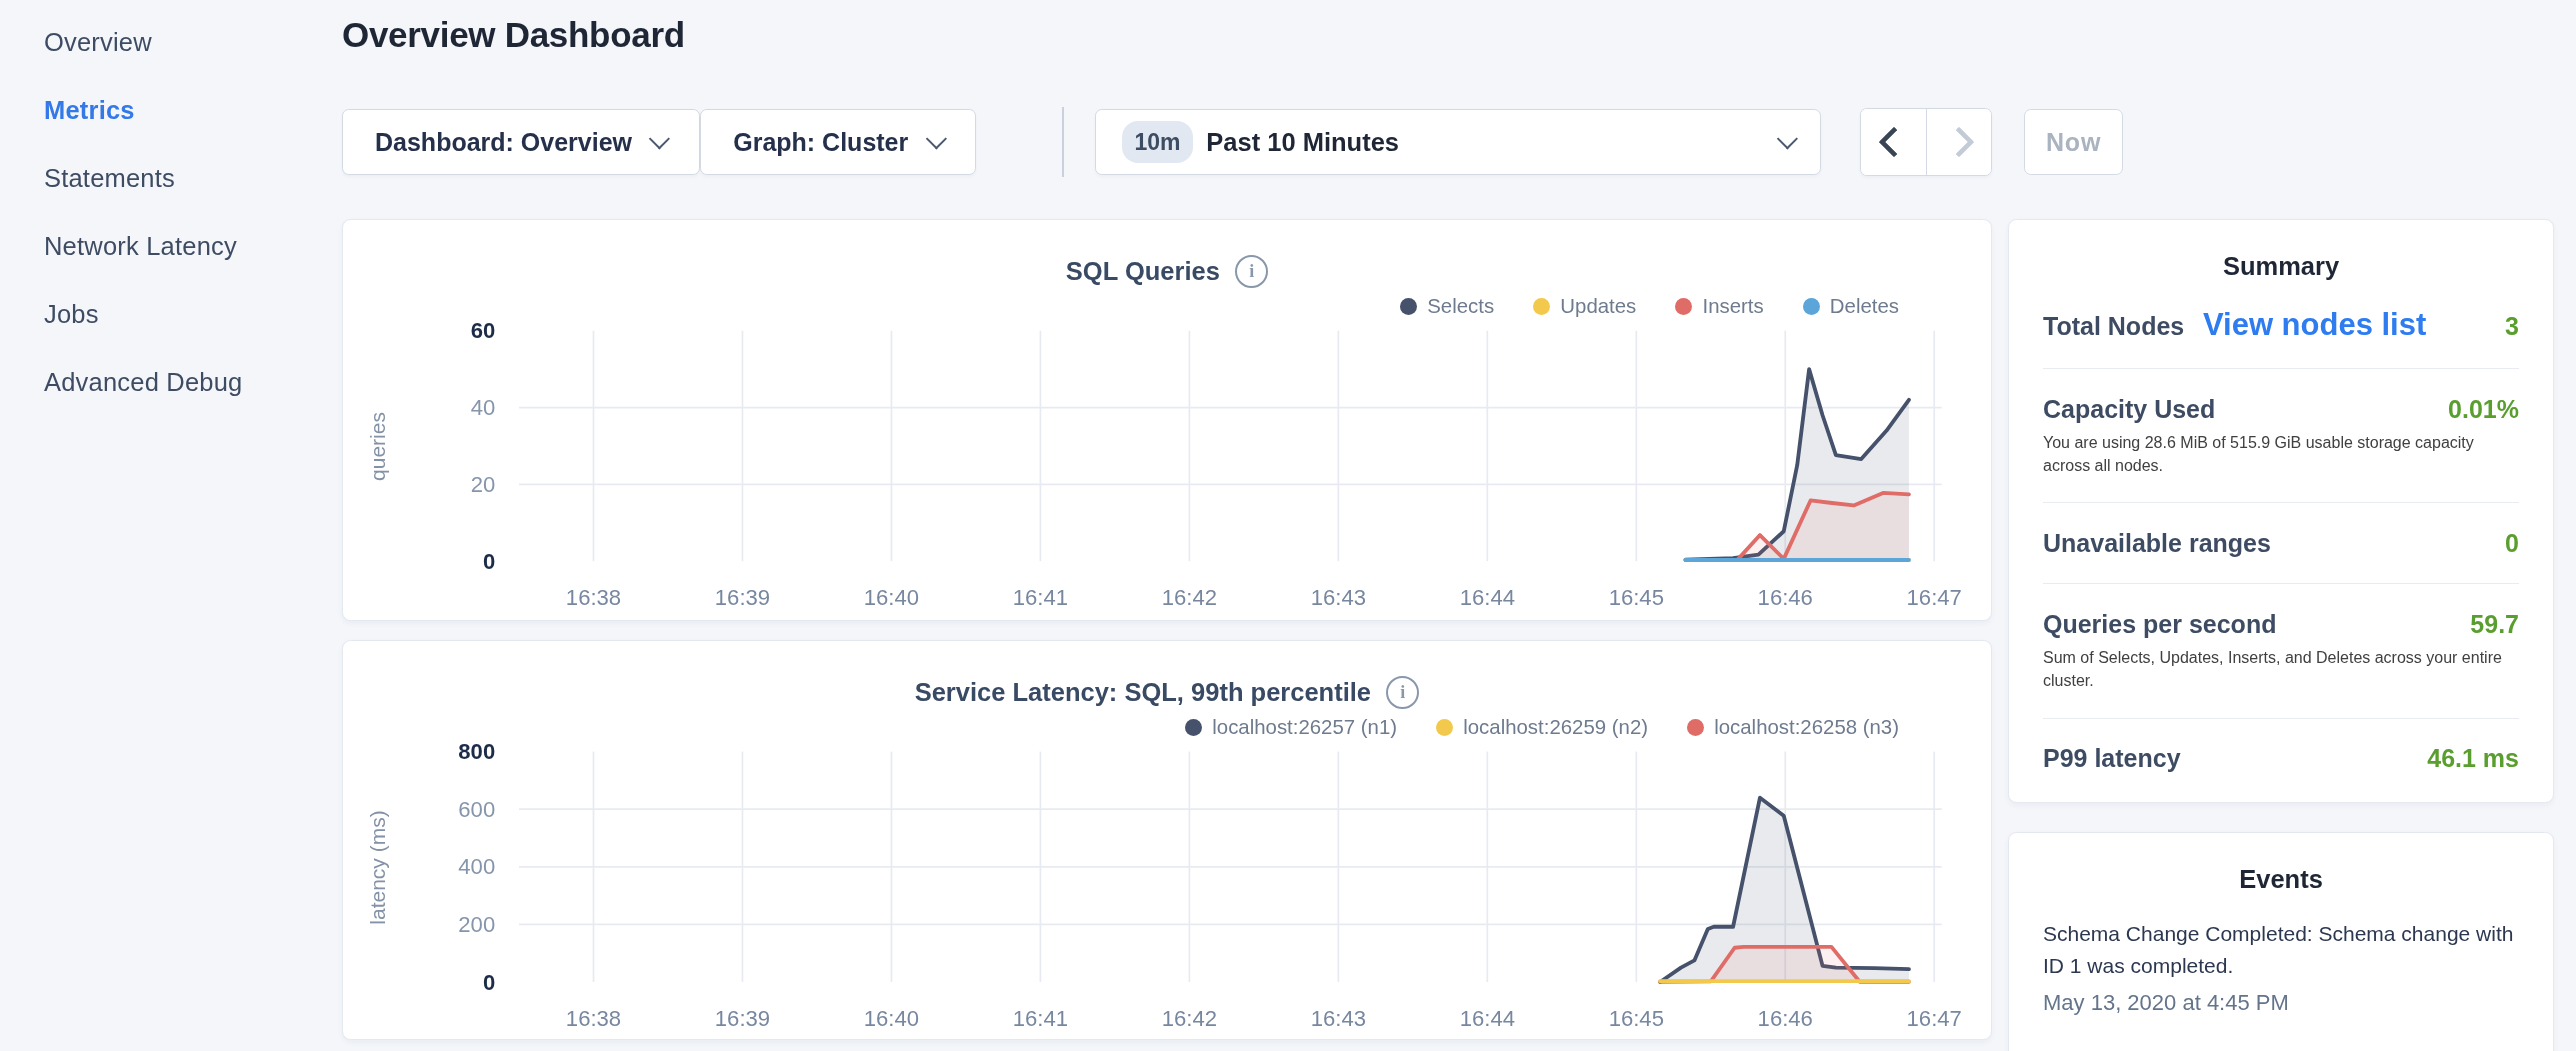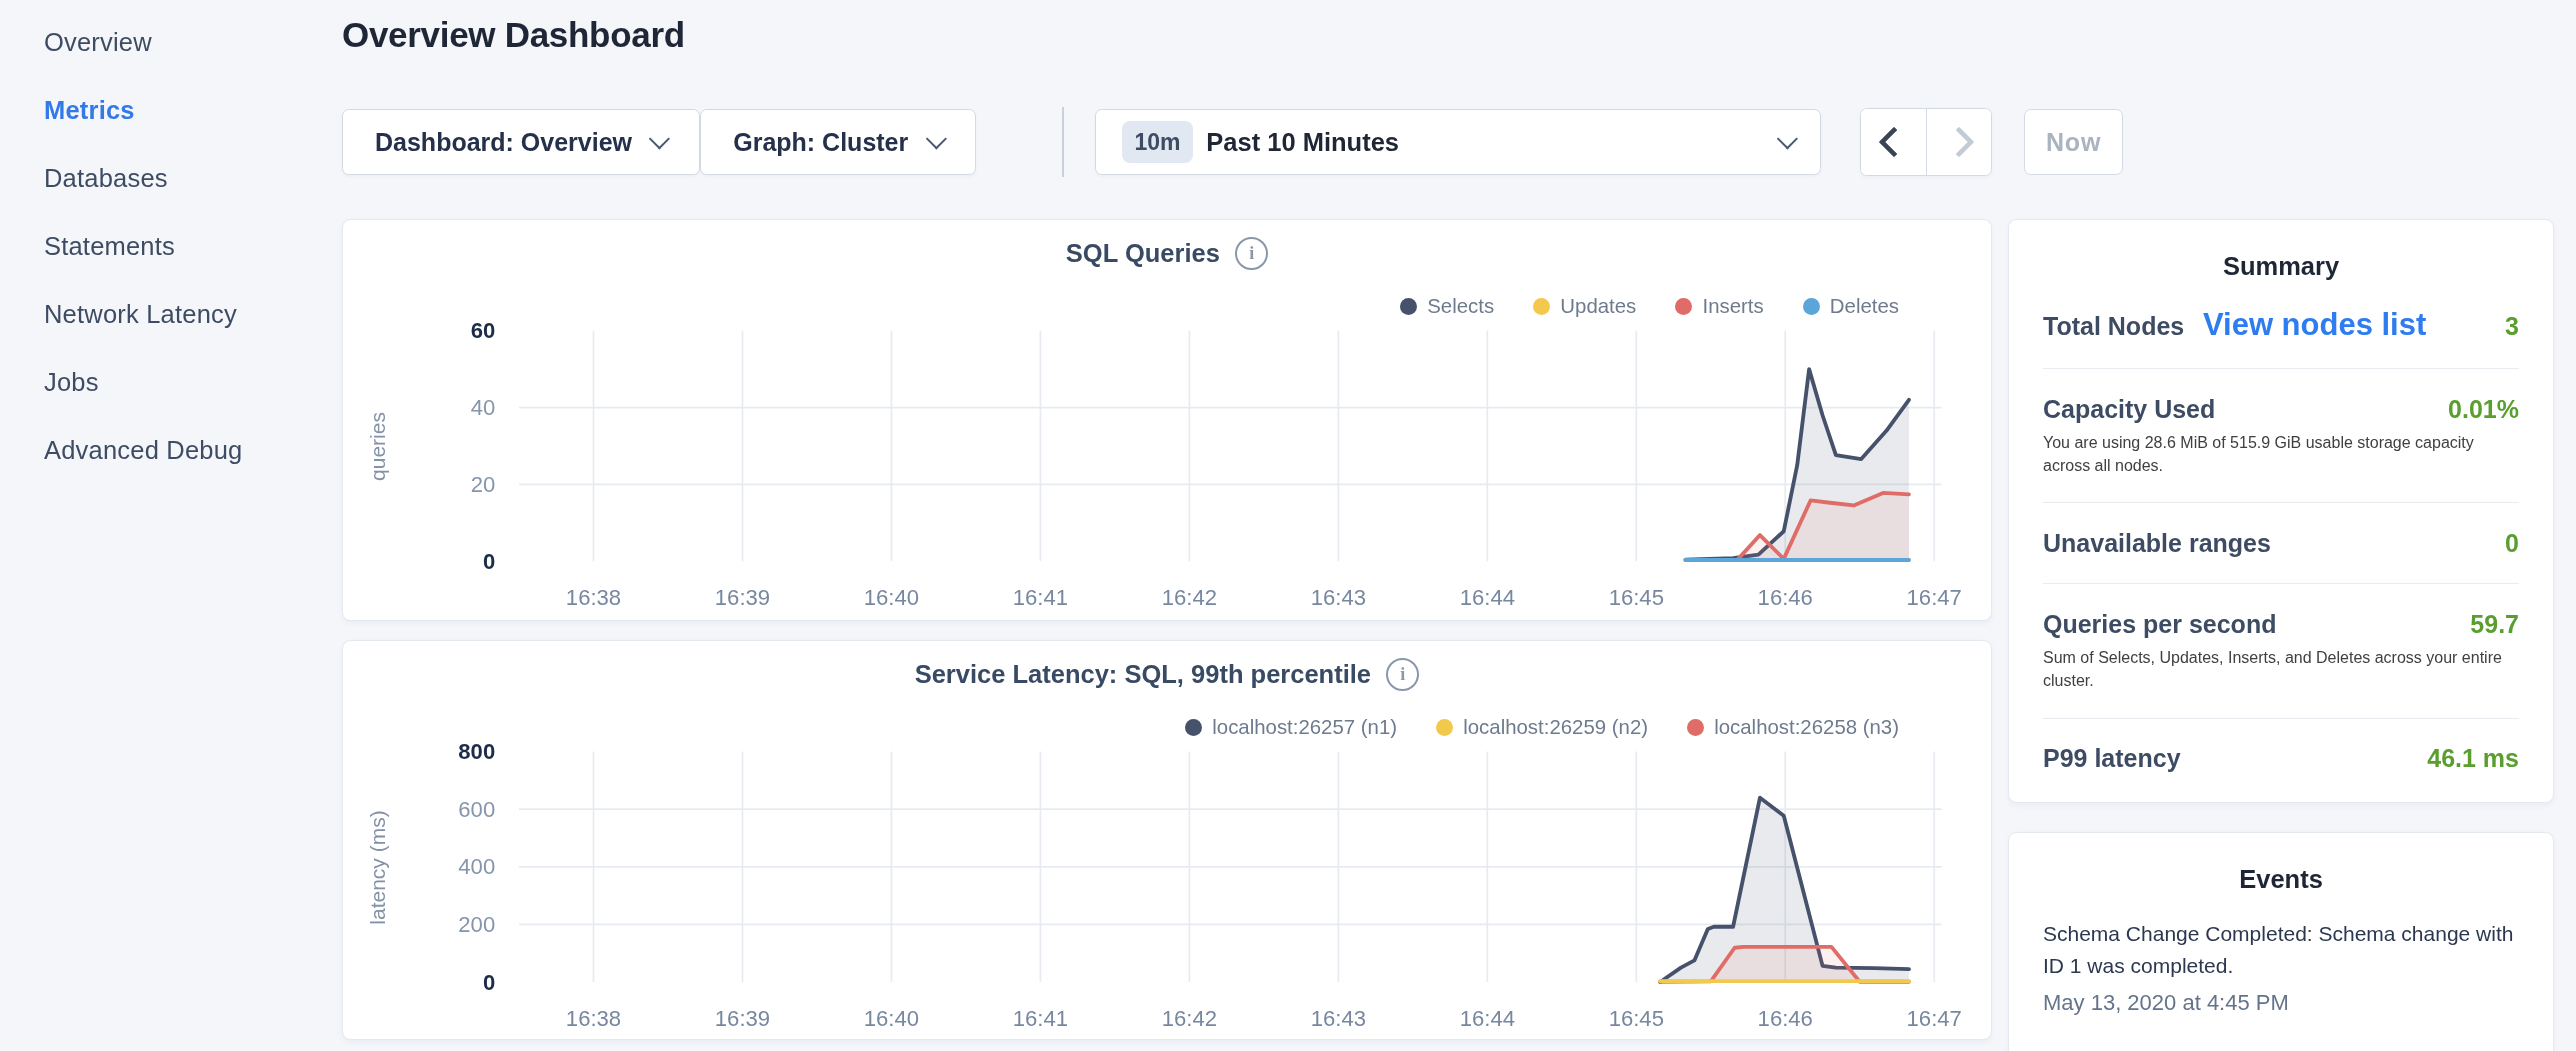--- a/index.html
+++ b/index.html
@@ -18,42 +18,42 @@
   
   .controls{position:absolute;left:342px;top:109px;height:66px;display:flex;align-items:center;}
   .ctrl-btn{display:flex;align-items:center;gap:20.4px;background:#fff;border:1.7px solid #d4dae4;
     border-radius:6.8px;height:66px;padding:0 32px;font-family:inherit;font-size:25px;font-weight:700;
     color:#25304a;cursor:pointer;box-shadow:0 1.7px 2.6px rgba(60,75,100,.04);}
   .chev{width:12.8px;height:12.8px;border-right:2.6px solid #4a5871;border-bottom:2.6px solid #4a5871;
     transform:rotate(45deg) translate(-2.6px,-2.6px);}
   .vdiv{width:1.7px;height:70px;background:#c9d1dd;margin-left:43px;margin-right:31px;}
   .time-select{display:flex;align-items:center;background:#fff;border:1.7px solid #d4dae4;border-radius:6.8px;
     height:66px;width:726px;padding:0 25.5px;font-family:inherit;cursor:pointer;box-shadow:0 1.7px 2.6px rgba(60,75,100,.04);}
-  .time-badge{background:#e2e8f2;border-radius:8px;padding:7.7px 12.8px;font-size:23px;font-weight:700;color:#3e4c63;}
+  .time-badge{background:#e2e8f2;border-radius:16px;padding:7.7px 12.8px;font-size:23px;font-weight:700;color:#3e4c63;}
   .time-label{margin-left:13px;font-size:25.5px;font-weight:700;color:#1f2736;}
   .time-select .chev{margin-left:auto;border-color:#4a5871;border-width:2.1px;}
   .pager{display:flex;margin-left:39px;border:1.7px solid #d4dae4;border-radius:6.8px;background:#fff;
     height:66px;overflow:hidden;box-shadow:0 1.7px 2.6px rgba(60,75,100,.04);}
   .pager button{width:65px;height:66px;background:#fff;border:none;cursor:pointer;display:flex;
     align-items:center;justify-content:center;}
   .pager button + button{border-left:1.7px solid #d4dae4;}
   .arr{width:17px;height:17px;}
   .arr-l{border-left:5.1px solid #394455;border-bottom:5.1px solid #394455;transform:rotate(45deg);border-radius:1.7px;}
   .arr-r{border-right:5.1px solid #c3cbd7;border-top:5.1px solid #c3cbd7;transform:rotate(45deg);border-radius:1.7px;}
   .now-btn{margin-left:32px;width:99px;height:66px;background:#fff;border:1.7px solid #d4dae4;border-radius:6.8px;
     font-family:inherit;font-size:25px;font-weight:700;color:#aab3c0;letter-spacing:0.9px;cursor:pointer;}
 
   
   .card{position:absolute;background:#fff;border:1.7px solid #e4e8ef;border-radius:8.5px;
     box-shadow:0 2.6px 5.1px rgba(60,75,100,.05);}
   .chart-card{left:342px;width:1648px;}
   #chart-card-0{top:219px;height:400px;}
   #chart-card-1{top:640px;height:398px;}
 
-  .chart-title-row{position:absolute;left:0;right:0;top:17px;display:flex;justify-content:center;
+  .chart-title-row{position:absolute;left:0;right:0;top:35px;display:flex;justify-content:center;
     align-items:center;gap:15.3px;}
   .chart-title{font-size:25.5px;font-weight:700;color:#394a64;}
   .info-icon{width:29px;height:29px;border:2.1px solid #8997ab;border-radius:50%;color:#8997ab;
     display:flex;align-items:center;justify-content:center;font-size:18px;font-weight:700;
     font-family:"Liberation Serif",serif;cursor:pointer;}
   .legend{position:absolute;right:92px;top:75px;display:flex;gap:39px;align-items:center;}
   .legend-item{display:flex;align-items:center;gap:10.2px;font-size:20.4px;color:#6e7b8e;}
   .legend-dot{width:17px;height:17px;border-radius:50%;}
   .ylab{position:absolute;width:272px;height:27px;text-align:center;font-size:21px;color:#8392a6;
     transform:rotate(-90deg);left:-100px;top:213px;}
@@ -79,21 +79,20 @@
   .event-time{margin-top:8.5px;font-size:22px;color:#64748b;}
 </style>
 </head>
 <body>
 
 <div id="app">
 
   <nav class="sidebar" id="sidebar">
       <div class="sidebar-item">Overview</div>
       <div class="sidebar-item active">Metrics</div>
-      <div class="sidebar-item">Databases</div>
       <div class="sidebar-item">Statements</div>
       <div class="sidebar-item">Network Latency</div>
       <div class="sidebar-item">Jobs</div>
       <div class="sidebar-item">Advanced Debug</div>
     </nav>
 
   <h1 class="page-title">Overview Dashboard</h1>
 
   <div class="controls">
     <button class="ctrl-btn">

